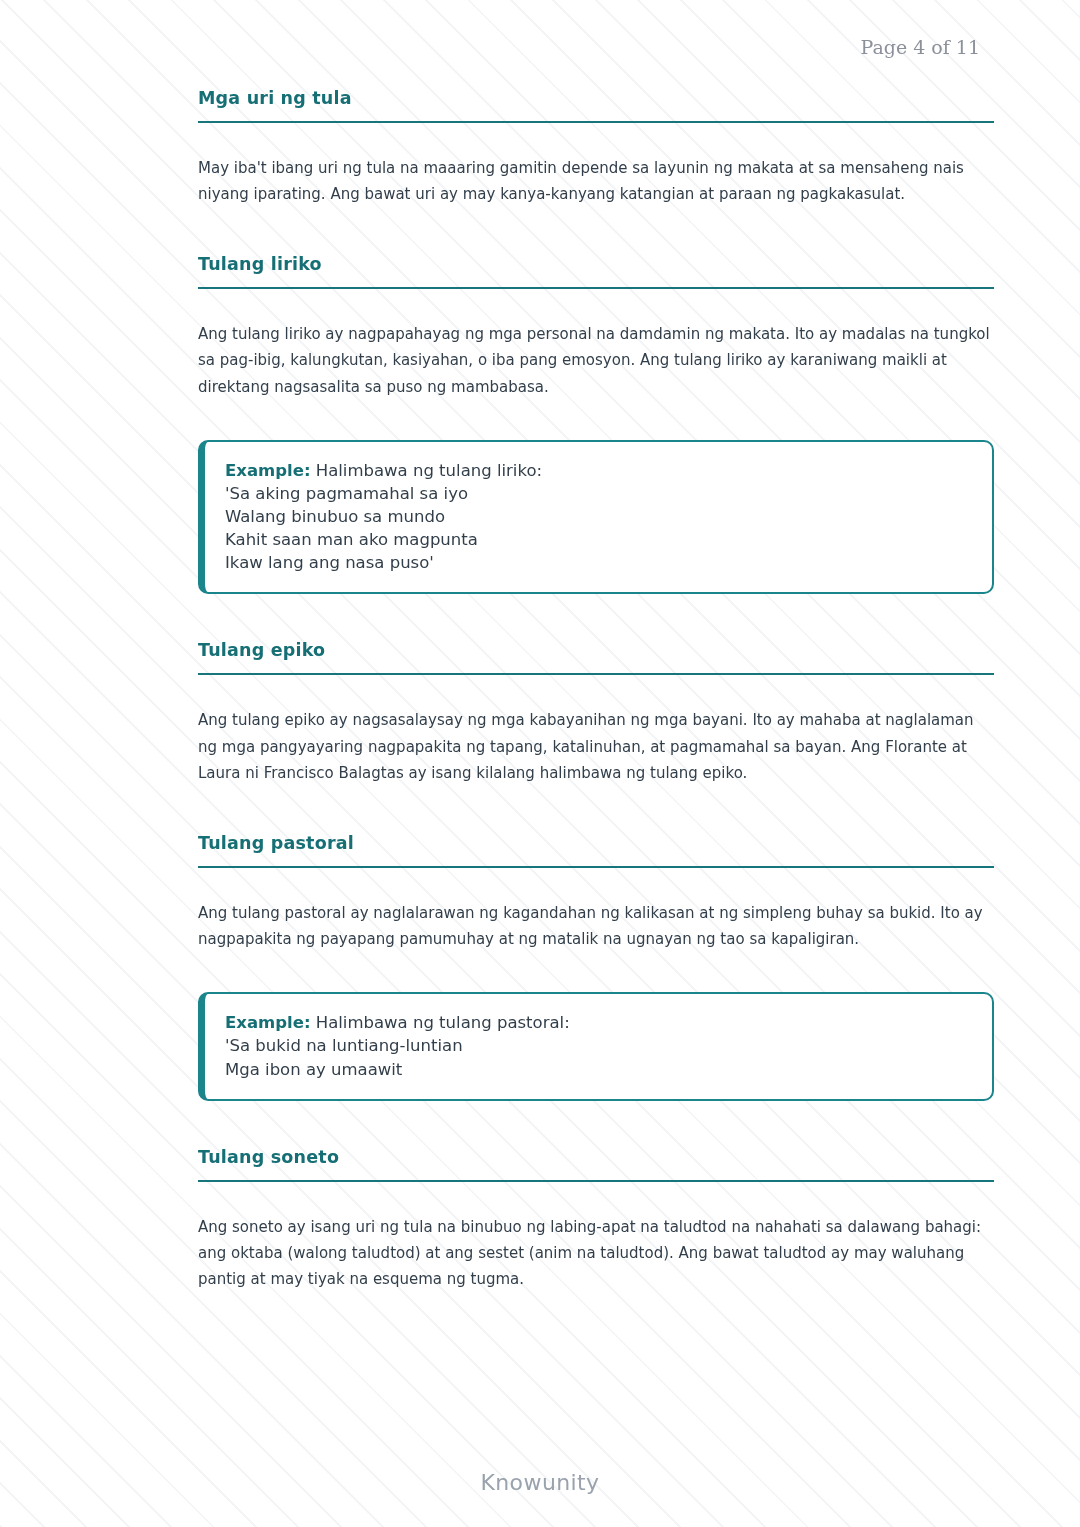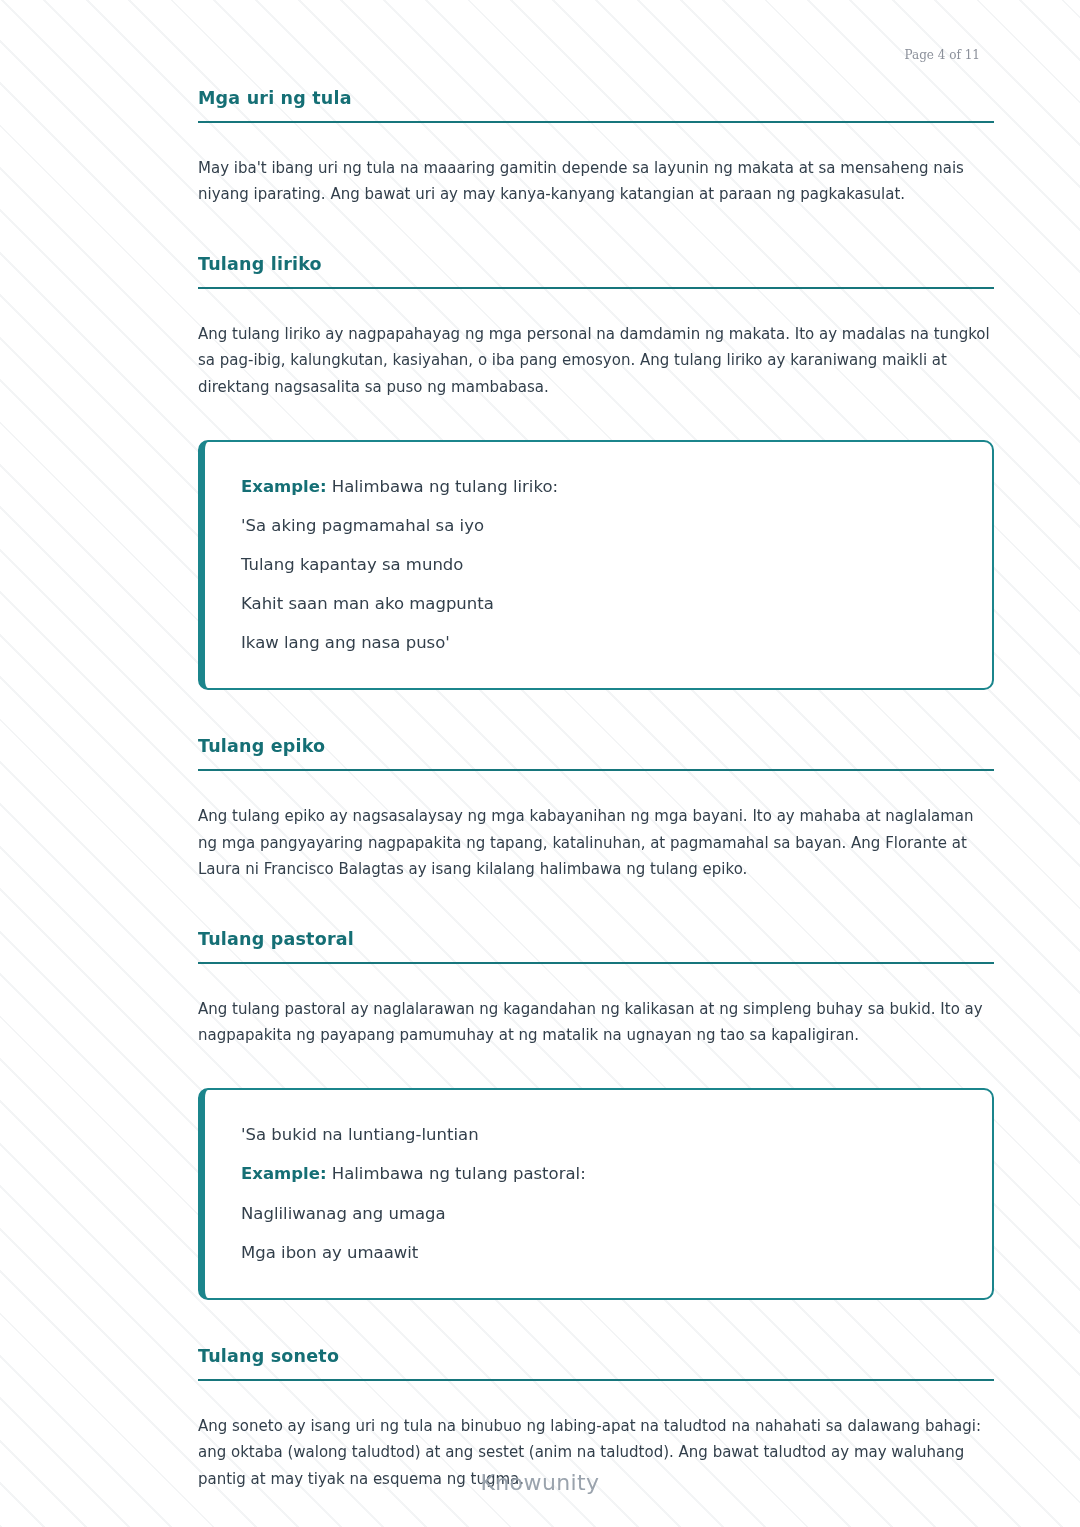--- a/index.html
+++ b/index.html
@@ -19,24 +19,24 @@
     background-image: repeating-linear-gradient(
       45deg,
       rgba(190, 198, 204, 0.18) 0px,
       rgba(190, 198, 204, 0.18) 2px,
       transparent 2px,
       transparent 30px
     );
   }
   .page-indicator {
     position: absolute;
-    top: 48px;
+    top: 36px;
     right: 100px;
     font-family: "DejaVu Serif", "Liberation Serif", serif;
-    font-size: 12px;
+    font-size: 19px;
     color: #8b909a;
   }
   .content {
     box-sizing: border-box;
     padding: 88px 86px 0 198px;
   }
   h2.heading {
     margin: 46px 0 0 0;
     font-size: 17.5px;
     font-weight: bold;
@@ -58,21 +58,21 @@
     margin-top: 40px;
     background: #ffffff;
     border: 2px solid #1b858c;
     border-left: 7px solid #1b858c;
     border-radius: 10px;
     padding: 17px 24px 18px 20px;
     font-size: 16.5px;
     color: #323f4b;
   }
   .example-box p {
-    margin: 16px;
+    margin: 0;
     line-height: 1.4;
   }
   .example-label {
     font-weight: bold;
     color: #156f75;
   }
   .footer-brand {
     position: absolute;
     bottom: 32px;
     left: 0;
@@ -100,42 +100,41 @@
     <section>
       <h2 class="heading">Tulang liriko</h2>
       <p class="para">Ang tulang liriko ay nagpapahayag ng mga personal na damdamin ng makata. Ito ay madalas na tungkol sa pag-ibig, kalungkutan, kasiyahan, o iba pang emosyon. Ang tulang liriko ay karaniwang maikli at direktang nagsasalita sa puso ng mambabasa.</p>
 
       <div class="example-box">
         <p>
           <strong class="example-label">Example:</strong>
           <span>Halimbawa ng tulang liriko:</span>
         </p>
         <p>'Sa aking pagmamahal sa iyo</p>
-        <p>Tulang kapantay sa mundo</p>
+        <p>Walang binubuo sa mundo</p>
         <p>Kahit saan man ako magpunta</p>
         <p>Ikaw lang ang nasa puso'</p>
       </div>
     </section>
 
     <section>
       <h2 class="heading">Tulang epiko</h2>
       <p class="para">Ang tulang epiko ay nagsasalaysay ng mga kabayanihan ng mga bayani. Ito ay mahaba at naglalaman ng mga pangyayaring nagpapakita ng tapang, katalinuhan, at pagmamahal sa bayan. Ang Florante at Laura ni Francisco Balagtas ay isang kilalang halimbawa ng tulang epiko.</p>
     </section>
 
     <section>
       <h2 class="heading">Tulang pastoral</h2>
       <p class="para">Ang tulang pastoral ay naglalarawan ng kagandahan ng kalikasan at ng simpleng buhay sa bukid. Ito ay nagpapakita ng payapang pamumuhay at ng matalik na ugnayan ng tao sa kapaligiran.</p>
 
       <div class="example-box">
-        <p>'Sa bukid na luntiang-luntian</p>
         <p>
           <strong class="example-label">Example:</strong>
           <span>Halimbawa ng tulang pastoral:</span>
         </p>
-        <p>Nagliliwanag ang umaga</p>
+        <p>'Sa bukid na luntiang-luntian</p>
         <p>Mga ibon ay umaawit</p>
       </div>
     </section>
 
     <section>
       <h2 class="heading">Tulang soneto</h2>
       <p class="para">Ang soneto ay isang uri ng tula na binubuo ng labing-apat na taludtod na nahahati sa dalawang bahagi: ang oktaba (walong taludtod) at ang sestet (anim na taludtod). Ang bawat taludtod ay may waluhang pantig at may tiyak na esquema ng tugma.</p>
     </section>
 
   </div>

